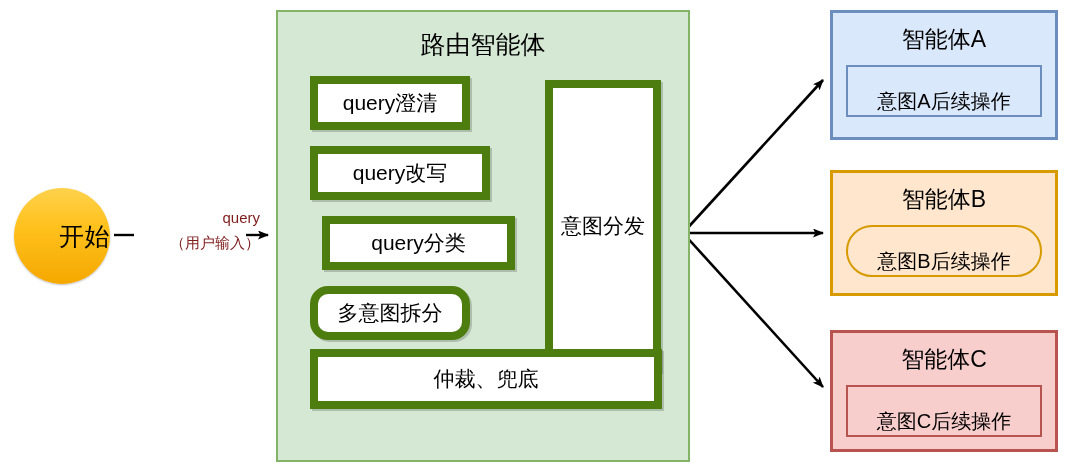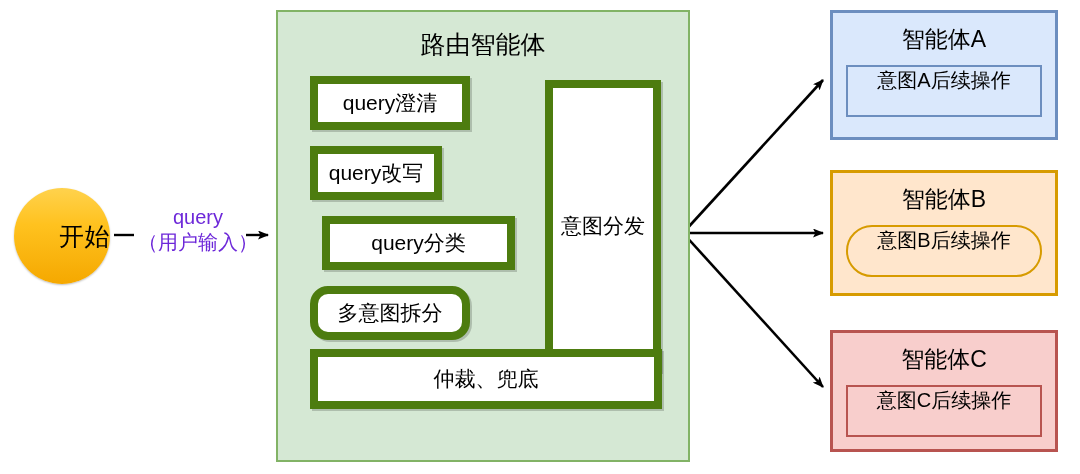--- a/index.html
+++ b/index.html
@@ -44,24 +44,24 @@
     font-size: 25px;
     color: #000;
     letter-spacing: 0.5px;
   }
 
   .edge-label {
     position: absolute;
     left: 136px;
     top: 205px;
     width: 124px;
-    text-align: center;
-    font-size: 20px;
+    text-align: right;
+    font-size: 15px;
     line-height: 25px;
-    color: #6d28d9;
+    color: #7f1d1d;
   }
 
   
   .router-box {
     position: absolute;
     left: 276px;
     top: 10px;
     width: 414px;
     height: 452px;
     background: #d5e8d4;
@@ -88,21 +88,21 @@
     align-items: center;
     justify-content: center;
     box-shadow: 2px 2px 0 rgba(0,0,0,0.18);
   }
   .wbox span {
     font-size: 21px;
     color: #000;
   }
 
   .task-1 { left: 310px; top: 76px;  width: 160px; height: 54px; }
-  .task-2 { left: 310px; top: 146px; width: 132px; height: 54px; }
+  .task-2 { left: 310px; top: 146px; width: 180px; height: 54px; }
   .task-3 { left: 322px; top: 216px; width: 193px; height: 54px; }
   .task-4 { left: 310px; top: 286px; width: 160px; height: 54px; border-radius: 18px; }
 
   .dispatch {
     left: 545px; top: 80px; width: 116px; height: 292px;
   }
   .fallback {
     left: 310px; top: 349px; width: 352px; height: 60px;
   }
 
@@ -122,21 +122,21 @@
     margin-top: 11px;
   }
   .agent-inner {
     margin: 10px auto 12px auto;
     width: 196px;
     height: 52px;
     box-sizing: border-box;
     border-width: 2px;
     border-style: solid;
     display: flex;
-    align-items: flex-start;
+    align-items: flex-end;
     justify-content: center;
   }
   .agent-inner span {
     font-size: 20px;
     color: #000;
   }
 
   .agent-a { top: 10px;  height: 130px; background: #dae8fc; border-color: #6c8ebf; }
   .agent-a .agent-inner { background: #dae8fc; border-color: #6c8ebf; }
 

